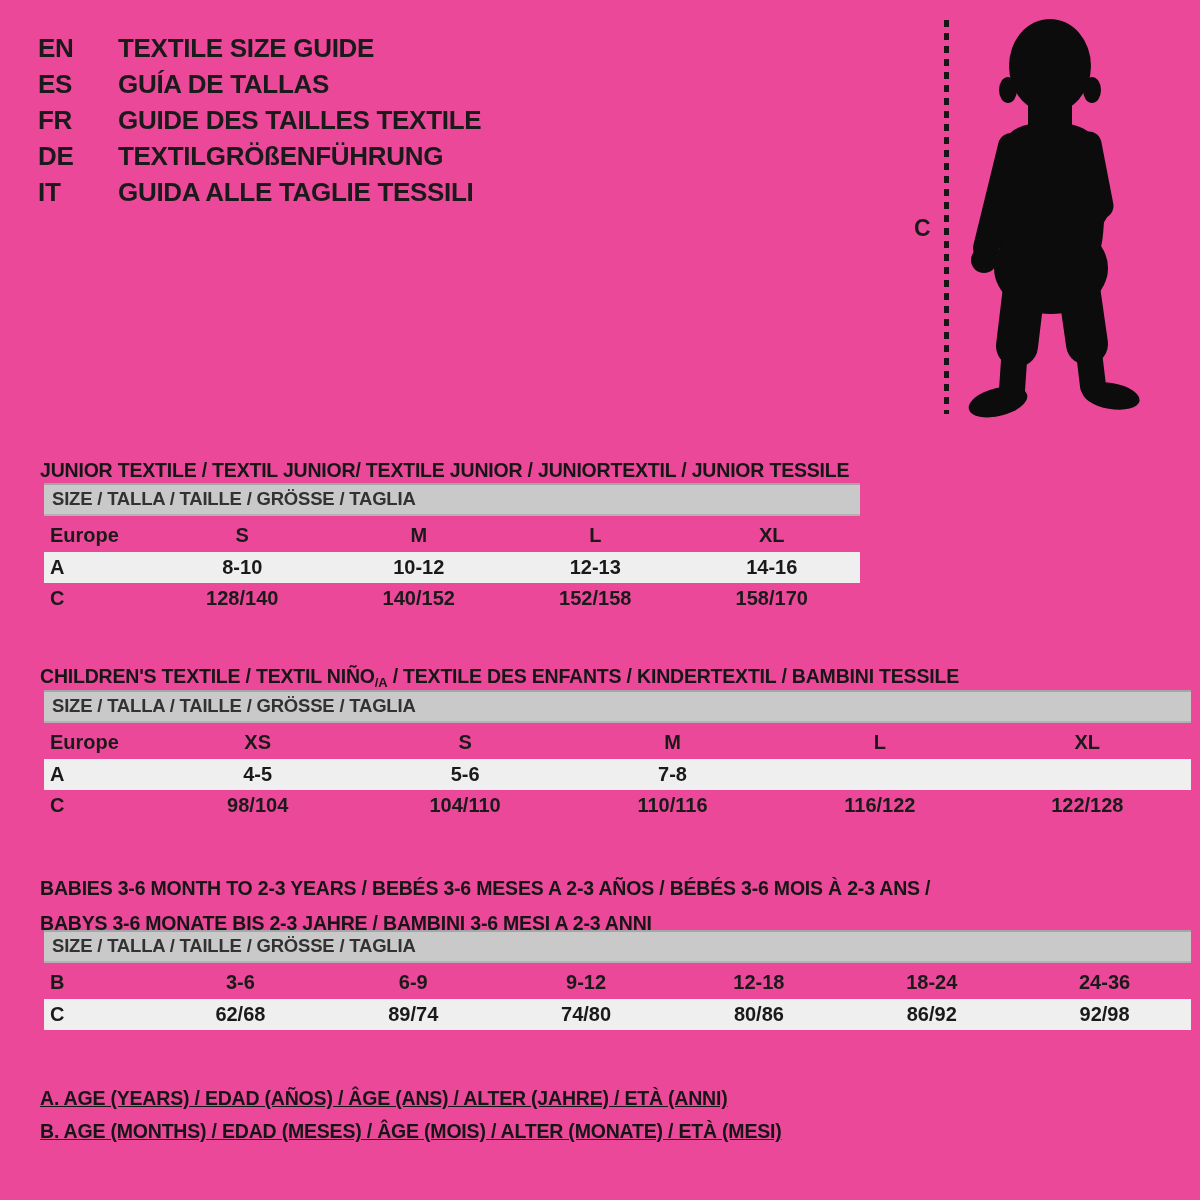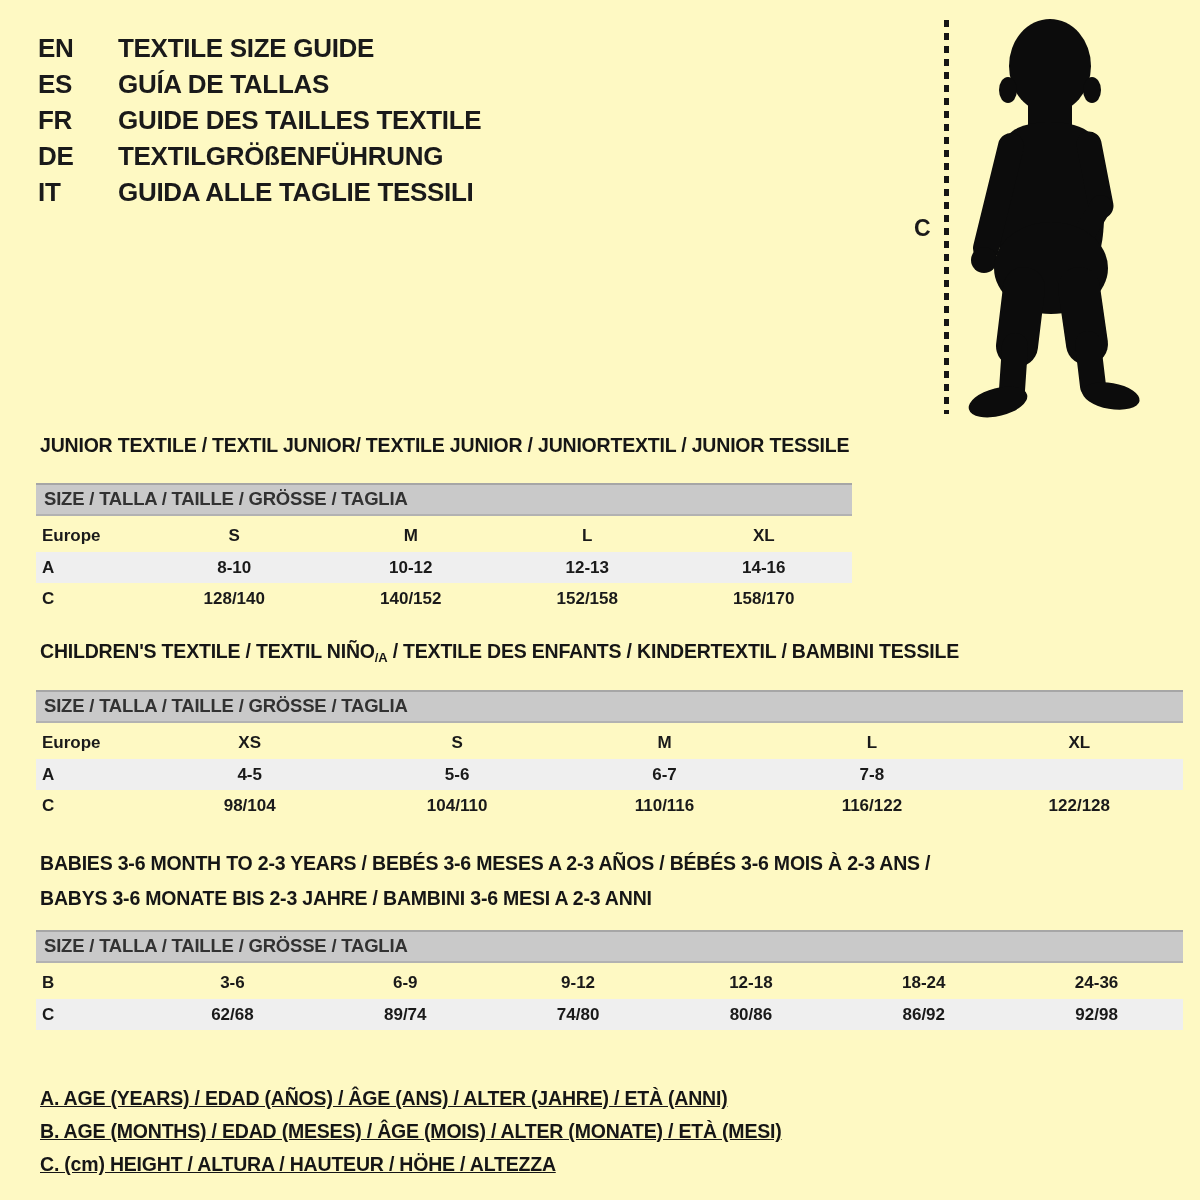--- a/index.html
+++ b/index.html
@@ -1,18 +1,18 @@
 <!DOCTYPE html>
 <html><head>
 <meta charset="utf-8">
 <style>
   * { margin:0; padding:0; box-sizing:border-box; }
   html,body { background:#ffffff; }
   .page {
-    position:relative; width:1200px; height:1200px; background:#fef9c3;
+    position:relative; width:1200px; height:1200px; background:#ec4899;
     font-family:"Liberation Sans","DejaVu Sans",sans-serif;
     color:#1a1a1a; font-weight:bold; overflow:hidden;
     -webkit-font-smoothing:antialiased;
   }
 
   
   .lang-block { position:absolute; left:38px; top:30px; }
   .lang-row { display:flex; height:36px; align-items:center; }
   .lang-code { width:80px; font-size:26px; letter-spacing:-0.3px; }
   .lang-label { font-size:26px; letter-spacing:-0.3px; white-space:nowrap; }
@@ -21,40 +21,40 @@
   .measure-line {
     position:absolute; left:944px; top:20px; width:5px; height:394px;
     background:repeating-linear-gradient(to bottom,#161616 0px,#161616 7px,transparent 7px,transparent 13px);
   }
   .measure-label { position:absolute; left:914px; top:215px; font-size:23px; }
   .baby-svg { position:absolute; left:954px; top:14px; }
 
   
   .sec-title {
     position:absolute; left:40px; font-size:19.5px; letter-spacing:-0.2px;
-    white-space:nowrap; color:#161616;
+    white-space:nowrap; color:#161616;margin-top:25px;
   }
   .sec-title .sub { font-size:13px; vertical-align:-4px; }
   .sec-title .tline { display:block; line-height:35px; }
   #title-junior   { top:434px; }
   #title-children { top:640px; }
   #title-babies   { top:846px; }
 
   
-  .stable { position:absolute; left:36px; }
+  .stable { position:absolute; left:44px; }
   #table-junior   { top:483px; width:816px; }
   #table-children { top:690px; width:1147px; }
   #table-babies   { top:930px; width:1147px; }
   .size-bar {
     height:33px; line-height:28px; background:#c9c9c9;
     border-top:2px solid #a6a6a6; border-bottom:2px solid #b2b2b2;
     padding-left:8px; font-size:18.5px; color:#323232;
     letter-spacing:-0.2px; margin-bottom:4px; white-space:nowrap; overflow:hidden;
   }
-  .trow { display:grid; height:31.5px; line-height:31.5px; font-size:17px; }
+  .trow { display:grid; height:31.5px; line-height:31.5px; font-size:20px; }
   .trow.shaded { background:#efefef; }
   .tlabel { text-align:left; padding-left:6px; }
   .tcell { text-align:center; }
 
   
   .legend { position:absolute; left:40px; top:1082px; }
   .legend-line { font-size:19.5px; line-height:33px; letter-spacing:-0.2px; white-space:nowrap; color:#161616;text-decoration:underline; }
 </style>
 </head>
 <body>
@@ -146,21 +146,20 @@
           <div class="tcell">XS</div>
           <div class="tcell">S</div>
           <div class="tcell">M</div>
           <div class="tcell">L</div>
           <div class="tcell">XL</div>
         </div>
         <div class="trow shaded" style="grid-template-columns: 110px repeat(5, 1fr);">
           <div class="tlabel">A</div>
           <div class="tcell">4-5</div>
           <div class="tcell">5-6</div>
-          <div class="tcell">6-7</div>
           <div class="tcell">7-8</div>
         </div>
         <div class="trow" style="grid-template-columns: 110px repeat(5, 1fr);">
           <div class="tlabel">C</div>
           <div class="tcell">98/104</div>
           <div class="tcell">104/110</div>
           <div class="tcell">110/116</div>
           <div class="tcell">116/122</div>
           <div class="tcell">122/128</div>
         </div>
@@ -191,16 +190,15 @@
           <div class="tcell">80/86</div>
           <div class="tcell">86/92</div>
           <div class="tcell">92/98</div>
         </div>
       </div>
   </div>
 
   <div class="legend">
     <div class="legend-line">A. AGE (YEARS) / EDAD (AÑOS) / ÂGE (ANS) / ALTER (JAHRE) / ETÀ (ANNI)</div>
     <div class="legend-line">B. AGE (MONTHS) / EDAD (MESES) / ÂGE (MOIS) / ALTER (MONATE) / ETÀ (MESI)</div>
-    <div class="legend-line">C. (cm) HEIGHT / ALTURA / HAUTEUR / HÖHE / ALTEZZA</div>
   </div>
 
 </div>
 
 </body></html>

